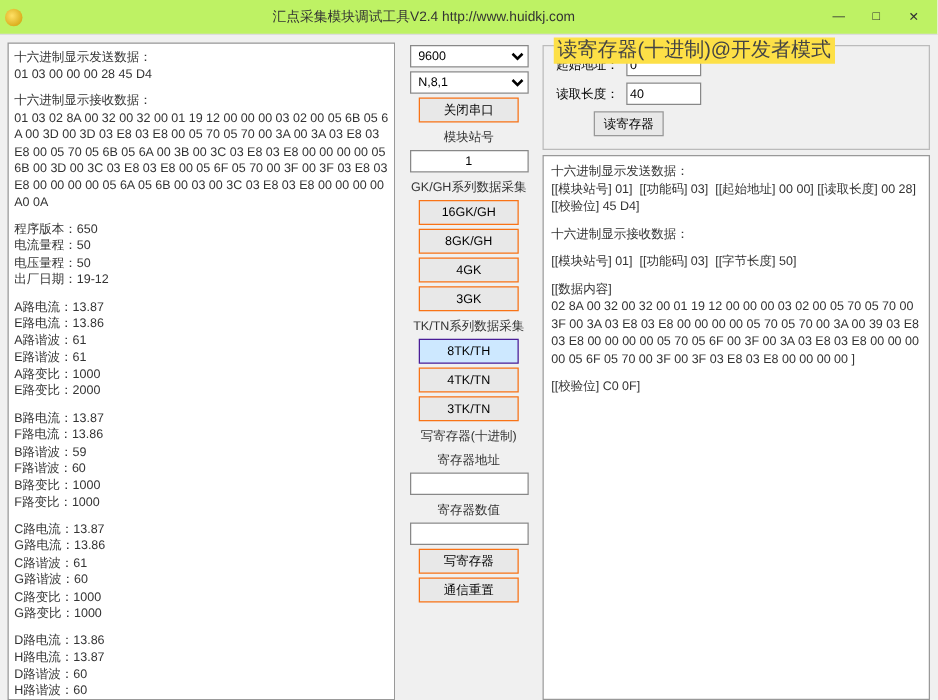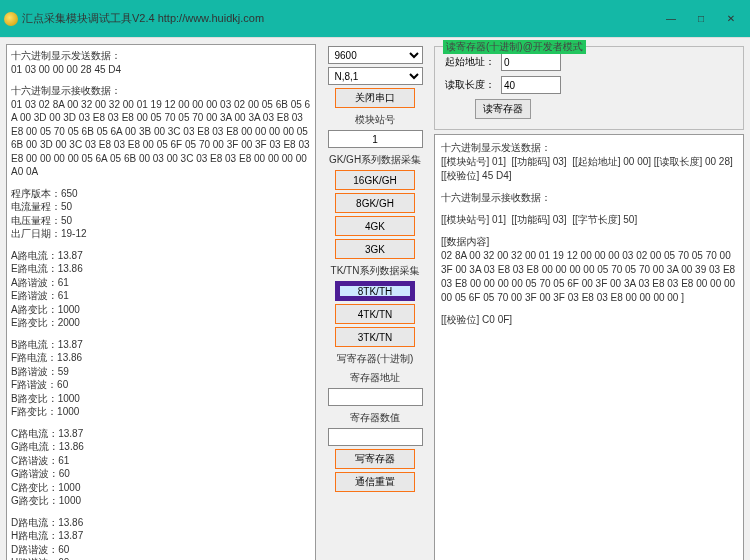--- a/index.html
+++ b/index.html
@@ -1,32 +1,32 @@
 <!DOCTYPE html>
 <html><head>
 <meta charset="utf-8">
 <style>
   * { box-sizing: border-box; margin: 0; padding: 0; }
   body { font-family: "Microsoft YaHei", SimSun, sans-serif; font-size: 11px; background: #f0f0f0; width: 750px; height: 560px; overflow: hidden; }
-  .titlebar { background: #14b8a6; border-bottom: 1px solid #ddd; height: 38px; display: flex; align-items: center; padding: 0 4px; }
+  .titlebar { background: #bef264; border-bottom: 1px solid #ddd; height: 28px; display: flex; align-items: center; padding: 0 4px; text-align: center; }
   .titlebar-icon { width: 14px; height: 14px; border-radius: 50%; background: radial-gradient(circle at 40% 40%, #ffe066, #cc9900); margin-right: 4px; }
   .titlebar-title { flex: 1; font-size: 11px; color: #333; }
   .win-controls { display: flex; }
   .win-btn { width: 30px; height: 20px; display: flex; align-items: center; justify-content: center; font-size: 10px; color: #333; }
   .content { display: flex; height: calc(100% - 22px); padding: 6px; gap: 4px; }
   .col-left { width: 310px; border: 1px solid #999; background: #fff; padding: 4px; overflow: auto; font-size: 10px; line-height: 1.35; }
   .col-mid { width: 110px; display: flex; flex-direction: column; gap: 3px; align-items: center; padding-top: 2px; overflow-y: auto; }
   .col-right { flex: 1; display: flex; flex-direction: column; gap: 4px; }
   .col-left p { margin-bottom: 8px; white-space: pre-wrap; word-break: break-all; color: #333; }
   .sel, .inp { width: 95px; height: 18px; font-size: 10px; border: 1px solid #888; background: #fff; padding: 0 2px; }
   .btn { width: 80px; height: 20px; font-size: 10px; border: 1px solid #f97316; background: #e8e8e8; cursor: pointer; }
-  .btn.active { background: #cde8ff; border: 5px solid #4c1d95; }
+  .btn.active { background: #cde8ff; border: 1px solid #4c1d95; }
   .grp-label { font-size: 10px; color: #333; margin-top: 2px; text-align: left; }
   .reader-box { border: 1px solid #bbb; padding: 6px 8px 10px; position: relative; margin-top: 2px; }
-  .reader-box .legend { position: absolute; top: -7px; left: 8px; background: #22c55e; padding: 0 3px; font-size: 10px; color: #444; }
+  .reader-box .legend { position: absolute; top: -7px; left: 8px; background: #fde047; padding: 0 3px; font-size: 16px; color: #444; }
   .row { display: flex; align-items: center; gap: 6px; margin-bottom: 5px; }
   .row label { width: 52px; font-size: 10px; text-align: right; }
   .row .inp { width: 60px; }
   .btn-read { width: 56px; height: 20px; font-size: 10px; border: 1px solid #999; background: #e8e8e8; margin-left: 32px; cursor: pointer; }
   .log-box { flex: 1; border: 1px solid #999; background: #fff; padding: 6px; overflow: auto; font-size: 10px; line-height: 1.4; color: #333; }
   .log-box p { margin-bottom: 8px; white-space: pre-wrap; word-break: break-all; }
   .col-mid::-webkit-scrollbar, .col-left::-webkit-scrollbar, .log-box::-webkit-scrollbar { width: 10px; }
   .col-mid::-webkit-scrollbar-thumb, .col-left::-webkit-scrollbar-thumb, .log-box::-webkit-scrollbar-thumb { background: #cdcdcd; }
 </style>
 </head>

